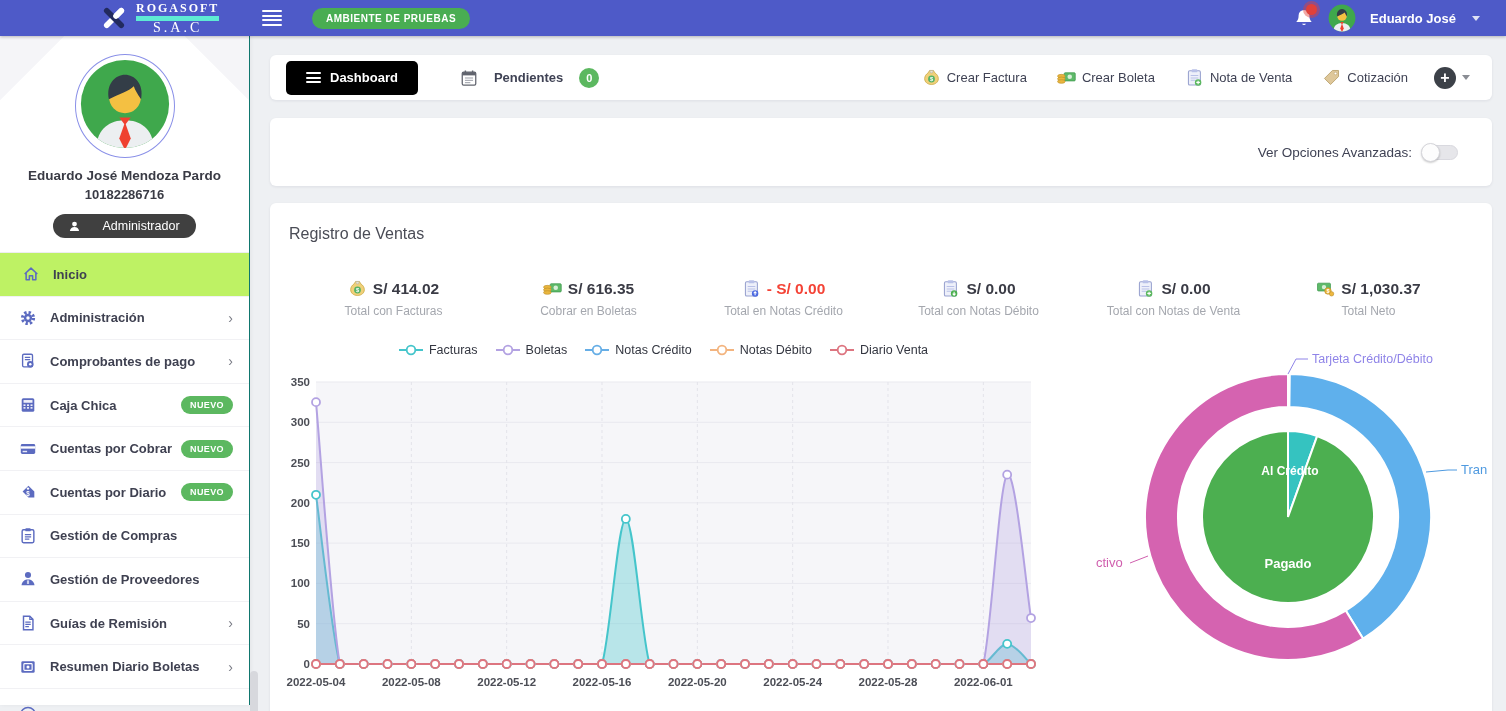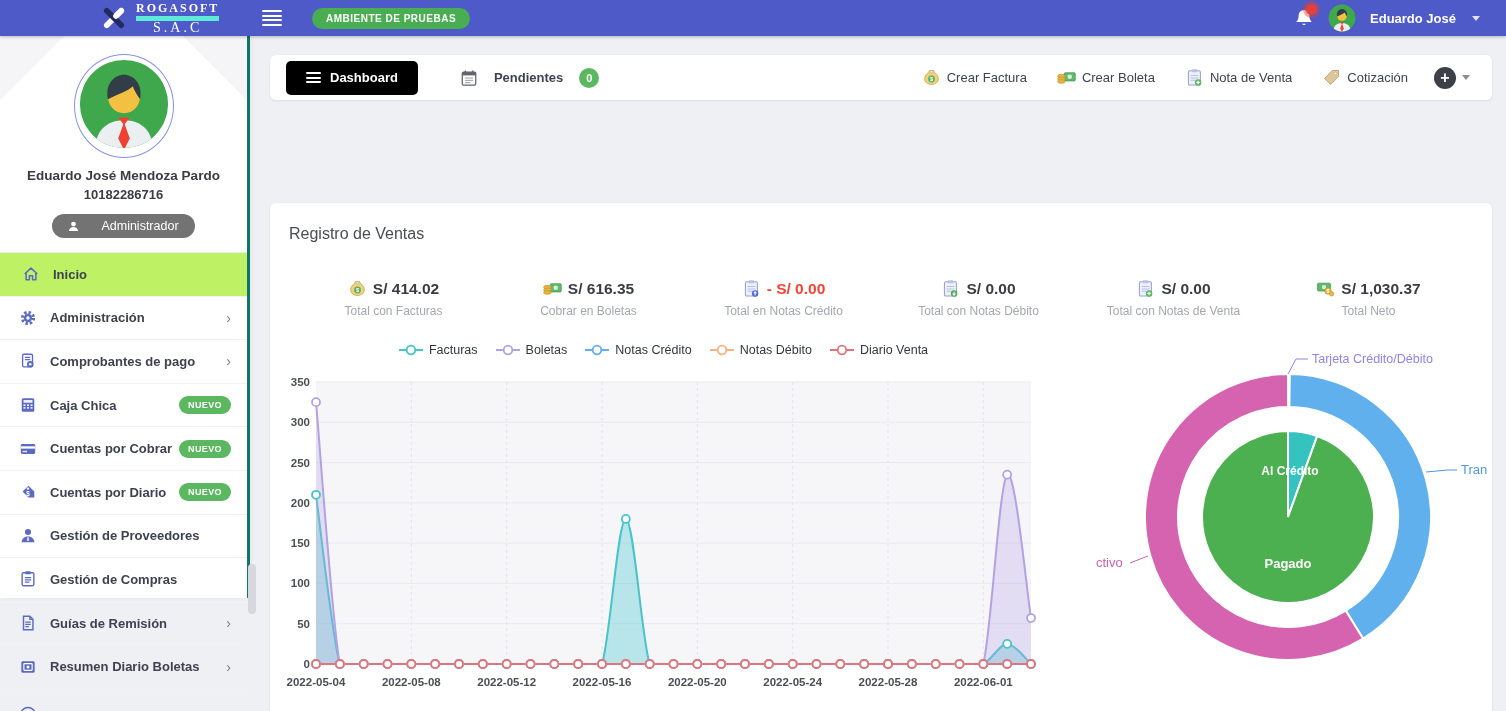--- a/index.html
+++ b/index.html
@@ -19,31 +19,31 @@
               letter-spacing:.5px; padding:5px 14px; border-radius:11px; }
   .topbar-right { margin-left:auto; display:flex; align-items:center; gap:14px; padding-right:26px; }
   .bell-wrap { position:relative; width:20px; height:20px; cursor:pointer; }
   .bell-dot { position:absolute; top:-4px; right:-3px; width:11px; height:11px; border-radius:50%;
               background:#e0413a; box-shadow:0 0 0 3px rgba(224,65,58,.45); }
   .user-name { color:#fff; font-size:13px; font-weight:700; }
   .caret { width:0; height:0; border-left:4px solid transparent; border-right:4px solid transparent;
            border-top:5px solid #dfe2f5; margin-left:2px; }
 
   
-  .sidebar { position:absolute; top:36px; left:0; width:250px; height:562px; background:#fff;
-             border-right:3px solid #0f766e; box-shadow:1px 0 4px rgba(0,0,0,.05); z-index:20; }
+  .sidebar { position:absolute; top:36px; left:0; width:250px; height:669px; background:#fff;
+             border-right:1px solid #0f766e; box-shadow:1px 0 4px rgba(0,0,0,.05); z-index:20; }
   .profile { position:relative; padding:18px 0 0; text-align:center; overflow:hidden; }
   .profile::before, .profile::after { content:""; position:absolute; width:190px; height:190px;
              background:#f5f5f8; transform:rotate(45deg); top:-140px; z-index:0; }
   .profile::before { left:-120px; } .profile::after { right:-120px; }
   .profile > * { position:relative; z-index:1; }
   .avatar-ring { display:inline-block; border-radius:50%; padding:3px; border:1px solid #8a90e8; background:#fff; }
   .profile-name { margin-top:10px; font-size:13.5px; font-weight:700; color:#3a3b45; }
   .profile-ruc { margin-top:4px; font-size:13px; font-weight:700; color:#3a3b45; }
-  .role-pill { display:inline-flex; align-items:center; gap:22px; margin:12px 0 14px; background:#737373;
+  .role-pill { display:inline-flex; align-items:center; gap:22px; margin:12px 0 14px; background:#404040;
                color:#fff; font-size:12.5px; padding:5px 16px; border-radius:13px; cursor:pointer; }
   .side-menu { border-top:1px solid #ededf1; }
   .side-item { display:flex; align-items:center; height:43.6px; padding:0 16px 0 18px;
                border-bottom:1px solid #f1f1f4; cursor:pointer; }
   .side-item.active { background:#bef264;padding-left:21px; }
   .s-icon { width:20px; height:20px; margin-right:12px; display:inline-flex; align-items:center; justify-content:center; color:#5c6bc0; }
   .s-label { font-size:13px; font-weight:700; color:#3f4151; flex:1; }
   .s-chevron { color:#7a7c86; font-size:14px; }
   .nuevo-pill { background:#5cb860; color:#fff; font-size:9px; font-weight:700; letter-spacing:.4px;
                 padding:4px 9px; border-radius:10px; }
@@ -242,36 +242,36 @@
             <circle cx="10" cy="6.2" r="1.3" fill="#fff"></circle>
             <text x="10" y="14" font-size="7" font-weight="bold" fill="#fff" text-anchor="middle">$</text>
           </svg>
         </span>
         <span class="s-label">Cuentas por Diario</span>
         <span class="nuevo-pill">NUEVO</span>
       </div>
       <div class="side-item">
         <span class="s-icon">
           <svg width="18" height="18" viewBox="0 0 20 20">
+            <rect x="3.5" y="3" width="13" height="14.5" rx="1.6" fill="none" stroke="#5c6bc0" stroke-width="1.6"></rect>
+            <rect x="7" y="1.4" width="6" height="3.4" rx="1" fill="#5c6bc0"></rect>
+            <path d="M6.5 8.5h7M6.5 11h7M6.5 13.5h5" stroke="#5c6bc0" stroke-width="1.2"></path>
+          </svg>
+        </span>
+        <span class="s-label">Gestión de Compras</span>
+      </div>
+      <div class="side-item">
+        <span class="s-icon">
+          <svg width="18" height="18" viewBox="0 0 20 20">
             <circle cx="10" cy="5.6" r="3.4" fill="#5c6bc0"></circle>
             <path d="M2.8 17c.6-4.4 3.4-6.4 7.2-6.4s6.6 2 7.2 6.4z" fill="#5c6bc0"></path>
             <rect x="8.8" y="11.5" width="2.4" height="4" fill="#fff" opacity=".7"></rect>
           </svg>
         </span>
         <span class="s-label">Gestión de Proveedores</span>
-      </div>
-      <div class="side-item">
-        <span class="s-icon">
-          <svg width="18" height="18" viewBox="0 0 20 20">
-            <rect x="3.5" y="3" width="13" height="14.5" rx="1.6" fill="none" stroke="#5c6bc0" stroke-width="1.6"></rect>
-            <rect x="7" y="1.4" width="6" height="3.4" rx="1" fill="#5c6bc0"></rect>
-            <path d="M6.5 8.5h7M6.5 11h7M6.5 13.5h5" stroke="#5c6bc0" stroke-width="1.2"></path>
-          </svg>
-        </span>
-        <span class="s-label">Gestión de Compras</span>
       </div>
       <div class="side-item">
         <span class="s-icon">
           <svg width="18" height="18" viewBox="0 0 20 20">
             <path d="M5 2.5 H12 L15.5 6 V17.5 H5 Z" fill="none" stroke="#5c6bc0" stroke-width="1.6"></path>
             <path d="M12 2.5 V6 H15.5" fill="none" stroke="#5c6bc0" stroke-width="1.3"></path>
             <path d="M7 9h6M7 11.5h6M7 14h4" stroke="#5c6bc0" stroke-width="1.2"></path>
           </svg>
         </span>
         <span class="s-label">Guías de Remisión</span>
@@ -367,20 +367,26 @@
           </span>
           <span class="lbl">Cotización</span>
         </div>
       </div>
     <div style="display:flex;align-items:center;margin-left:26px;">
       <span class="plus-btn">+</span>
       <span class="plus-caret"></span>
     </div>
   </div>
 
+  <div class="card options">
+    <span class="opt-label">Ver Opciones Avanzadas:</span>
+    <span class="toggle">
+        <span class="knob"></span>
+      </span>
+  </div>
 
   <div class="card panel">
     <div class="panel-title">Registro de Ventas</div>
     <div class="stats" id="stats">
         <div class="stat">
           <div class="stat-top">
             <span style="display:inline-flex">
               <svg width="19" height="19" viewBox="0 0 20 20">
                 <path d="M8 2.6h4l1.6 2.6c2.2 1.4 3.6 3.4 3.6 6.2 0 3.4-3.2 6-7.2 6s-7.2-2.6-7.2-6c0-2.8 1.4-4.8 3.6-6.2z" fill="#f0d079" stroke="#c9a73e" stroke-width=".8"></path>
                 <path d="M8 2.6 l1 2.6 h2 l1-2.6z" fill="#e8e3d2" stroke="#b9b09a" stroke-width=".6"></path>

